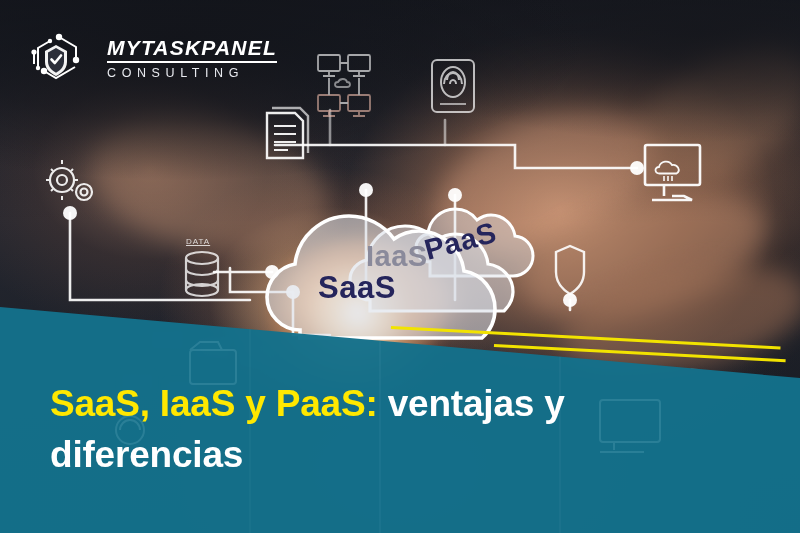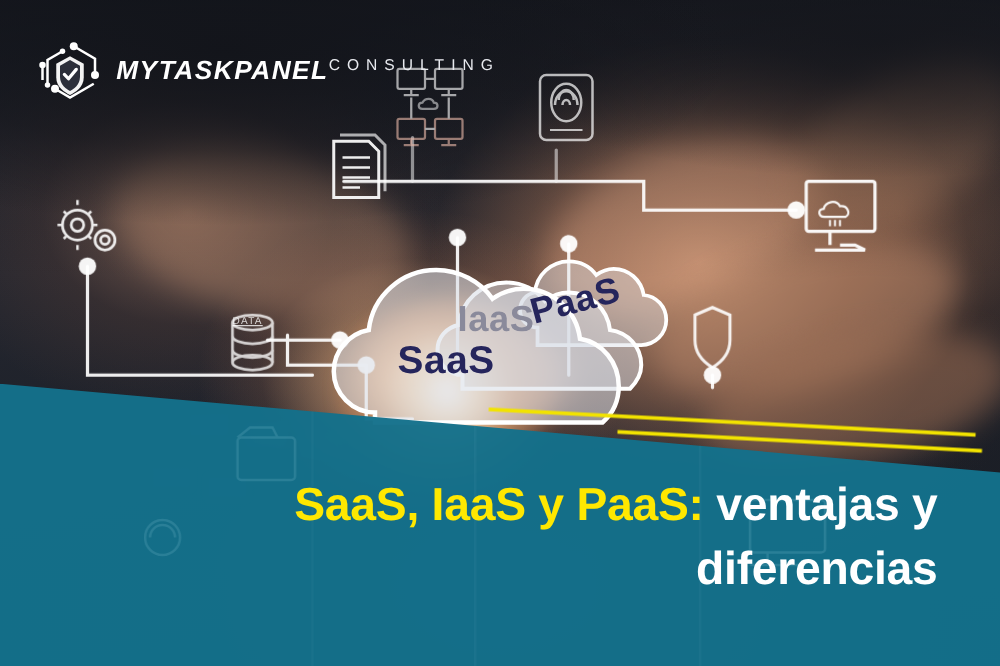--- a/index.html
+++ b/index.html
@@ -137,21 +137,21 @@
   
   .logo {
     position: absolute;
     left: 28px;
     top: 30px;
     display: flex;
     align-items: center;
     gap: 9px;
   }
   .logo-mark { width: 56px; height: 56px; display: block; }
-  .logo-text { display: flex; flex-direction: row; line-height: 1; }
+  .logo-text { display: flex; flex-direction: column; line-height: 1; margin-left: 14px; }
   .logo-word {
     font-size: 21px;
     font-weight: bold;
     font-style: italic;
     letter-spacing: 1.2px;
     color: #ffffff;
     padding-bottom: 3px;
   }
   .logo-rule {
     height: 2px;
@@ -165,21 +165,21 @@
     color: #e8eaef;
     text-align: left;
   }
 
   
   .headline {
     position: absolute;
     left: 50px;
     top: 378px;
     width: 700px;
-    text-align: right;
+    text-align: left;
     font-size: 37px;
     font-weight: bold;
     line-height: 1.38;
     color: #ffffff;
     letter-spacing: -0.2px;
   }
   .headline .hl-yellow { color: #ffe800; }
 </style>
 </head>
 <body>
@@ -315,21 +315,21 @@
       <path d="M370 300 c-11 0 -20 -9 -20 -20 c0 -10 7 -18 17 -20 c2 -19 18 -34 38 -34 c13 0 24 6 31 15 c5 -4 12 -7 19 -7 c17 0 31 13 33 30 c14 2 25 13 25 28 c0 8 -4 14 -9 19 l-134 0 z" fill="rgba(222,226,234,0.50)" stroke="#ffffff" stroke-width="3.2"></path>
 
       <path d="M300 330 c-18 0 -33 -15 -33 -33 c0 -16 12 -30 28 -33 c3 -27 26 -48 54 -48 c18 0 35 9 45 23 c7 -5 16 -8 25 -8 c23 0 42 17 45 40 c18 3 31 19 31 38 c0 12 -5 22 -13 29 l-182 0 z" fill="rgba(215,220,230,0.55)" stroke="#ffffff" stroke-width="3.6"></path>
     </svg>
 
     <div class="cloud-label paas">PaaS</div>
     <div class="cloud-label iaas">IaaS</div>
     <div class="cloud-label saas">SaaS</div>
   </div>
 
-  <div style="position:absolute; left:186px; top:252px; font-size:8px; letter-spacing:1px; color:rgba(255,255,255,0.78);text-decoration:underline;">DATA</div>
+  <div style="position:absolute; left:186px; top:237px; font-size:8px; letter-spacing:1px; color:rgba(255,255,255,0.78);text-decoration:underline;">DATA</div>
 
   <div class="teal-band"></div>
   <svg class="teal-ghost" viewBox="0 0 800 533">
     <g stroke="#9fd8e6" stroke-width="2" fill="none" opacity="0.55">
       <path d="M300 330 c-18 0 -33 -15 -33 -33 c0 -16 12 -30 28 -33 c3 -27 26 -48 54 -48"></path>
       <rect x="190" y="350" width="46" height="34" rx="3"></rect>
       <path d="M190 350 l10 -8 l18 0 l4 8"></path>
       <rect x="600" y="400" width="60" height="42" rx="3"></rect>
       <path d="M614 442 l0 8 M600 452 l44 0"></path>
       <rect x="690" y="330" width="54" height="38" rx="3"></rect>

